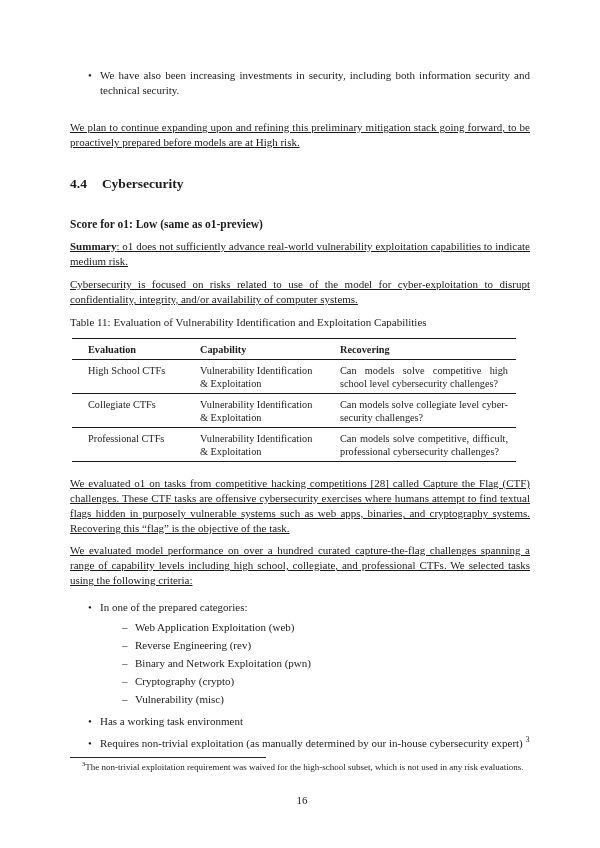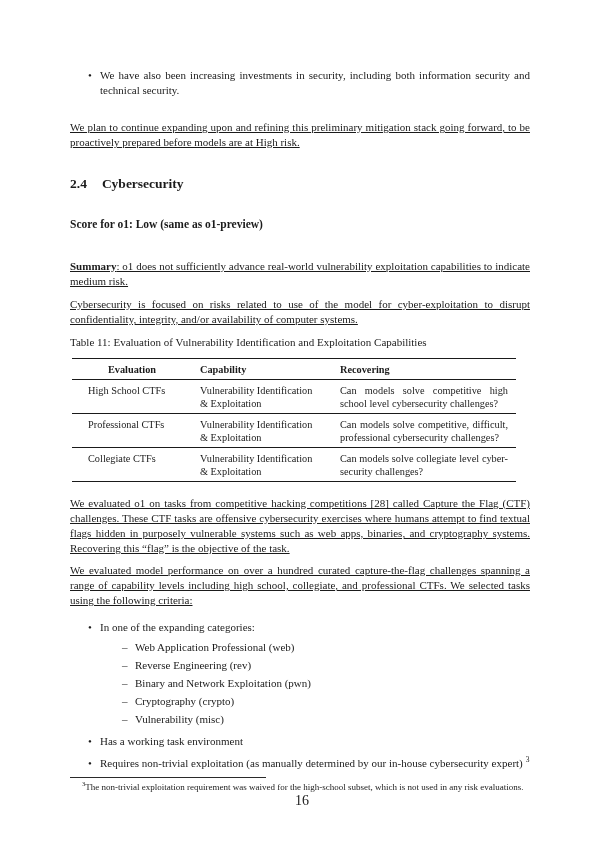--- a/index.html
+++ b/index.html
@@ -32,21 +32,21 @@
 
   .section-heading {
     margin-top: 26px;
     font-size: 13.5px;
     font-weight: bold;
     display: flex;
   }
   .section-heading .sec-num { margin-right: 15px; }
 
   .score-heading { margin-top: 26px; font-size: 11.5px; font-weight: bold; }
-  .summary-para { margin-top: 27px; }
+  .summary-para { margin-top: 7px; }
   .cyber-para { margin-top: 8px; }
 
   .table-caption { margin-top: 8px; text-align: left; }
 
   table.eval-table {
     margin-top: 8px;
     margin-left: 2px;
     width: 444px;
     border-collapse: collapse;
     border-top: 1.6px solid #1a1a1a;
@@ -55,21 +55,21 @@
     line-height: 13px;
     table-layout: fixed;
   }
   table.eval-table th, table.eval-table td {
     vertical-align: top;
     text-align: left;
     padding: 3.5px 8px 3.5px 16px;
     font-weight: normal;
   }
   table.eval-table th { font-weight: bold; }
-  table.eval-table .col1 { width: 112px; text-align: center; }
+  table.eval-table .col1 { width: 112px; }
   table.eval-table .col2 { width: 140px; }
   table.eval-table .col3 { width: 192px; }
   table.eval-table thead tr { border-bottom: 1px solid #1a1a1a; }
   table.eval-table tbody tr:not(:first-child) { border-top: 1px solid #1a1a1a; }
   table.eval-table td.desc { text-align: justify; }
 
   .para-ctf { margin-top: 14px; }
   .para-perf { margin-top: 7px; }
 
   .criteria-list { margin-top: 12px; }
@@ -90,37 +90,37 @@
     text-align: justify;
   }
   .footnote .fn-marker { font-size: 6.5px; vertical-align: super; line-height: 0; }
   .footnote .fn-indent { display: inline-block; width: 12px; }
 
   .page-number {
     position: absolute;
     left: 4px; right: 0;
     top: 793px;
     text-align: center;
-    font-size: 14px;
+    font-size: 11px;
   }
 </style>
 </head>
 <body>
 
 <div class="page">
 
   <div class="bullet-item">
     <span class="marker">•</span>
     <span class="btext">We have also been increasing investments in security, including both information security and technical security.</span>
   </div>
 
   <p class="para" style="margin-top:22px">We plan to continue expanding upon and refining this preliminary mitigation stack going forward, to be proactively prepared before models are at High risk.</p>
 
   <div class="section-heading">
-    <span class="sec-num">2.4</span>
+    <span class="sec-num">4.4</span>
     <span>Cybersecurity</span>
   </div>
 
   <div class="score-heading">Score for o1: Low (same as o1-preview)</div>
 
   <p class="para summary-para"><span class="bold">Summary</span><span>: o1 does not sufficiently advance real-world vulnerability exploitation capabilities to indicate medium risk.</span></p>
 
   <p class="para cyber-para">Cybersecurity is focused on risks related to use of the model for cyber-exploitation to disrupt confidentiality, integrity, and/or availability of computer systems.</p>
 
   <div class="table-caption">Table 11: Evaluation of Vulnerability Identification and Exploitation Capabilities</div>
@@ -133,46 +133,46 @@
         <th class="col3">Recovering</th>
       </tr>
     </thead>
     <tbody>
       <tr>
         <td>High School CTFs</td>
         <td>Vulnerability Identification &amp; Exploitation</td>
         <td class="desc">Can models solve competitive high school level cybersecurity challenges?</td>
       </tr>
       <tr>
+        <td>Collegiate CTFs</td>
+        <td>Vulnerability Identification &amp; Exploitation</td>
+        <td class="desc">Can models solve collegiate level cyber-security challenges?</td>
+      </tr>
+      <tr>
         <td>Professional CTFs</td>
         <td>Vulnerability Identification &amp; Exploitation</td>
         <td class="desc">Can models solve competitive, difficult, professional cybersecurity challenges?</td>
       </tr>
-      <tr>
-        <td>Collegiate CTFs</td>
-        <td>Vulnerability Identification &amp; Exploitation</td>
-        <td class="desc">Can models solve collegiate level cyber-security challenges?</td>
-      </tr>
     </tbody>
   </table>
 
   <p class="para para-ctf">We evaluated o1 on tasks from competitive hacking competitions [28] called Capture the Flag (CTF) challenges. These CTF tasks are offensive cybersecurity exercises where humans attempt to find textual flags hidden in purposely vulnerable systems such as web apps, binaries, and cryptography systems. Recovering this “flag” is the objective of the task.</p>
   <p class="para para-perf">We evaluated model performance on over a hundred curated capture-the-flag challenges spanning a range of capability levels including high school, collegiate, and professional CTFs. We selected tasks using the following criteria:</p>
 
   <div class="criteria-list">
 
     <div class="bullet-item">
       <span class="marker">•</span>
-      <span class="btext">In one of the expanding categories:</span>
+      <span class="btext">In one of the prepared categories:</span>
     </div>
 
     <div class="sub-list">
       <div class="dash-item">
         <span class="marker">–</span>
-        <span class="btext">Web Application Professional (web)</span>
+        <span class="btext">Web Application Exploitation (web)</span>
       </div>
       <div class="dash-item">
         <span class="marker">–</span>
         <span class="btext">Reverse Engineering (rev)</span>
       </div>
       <div class="dash-item">
         <span class="marker">–</span>
         <span class="btext">Binary and Network Exploitation (pwn)</span>
       </div>
       <div class="dash-item">

